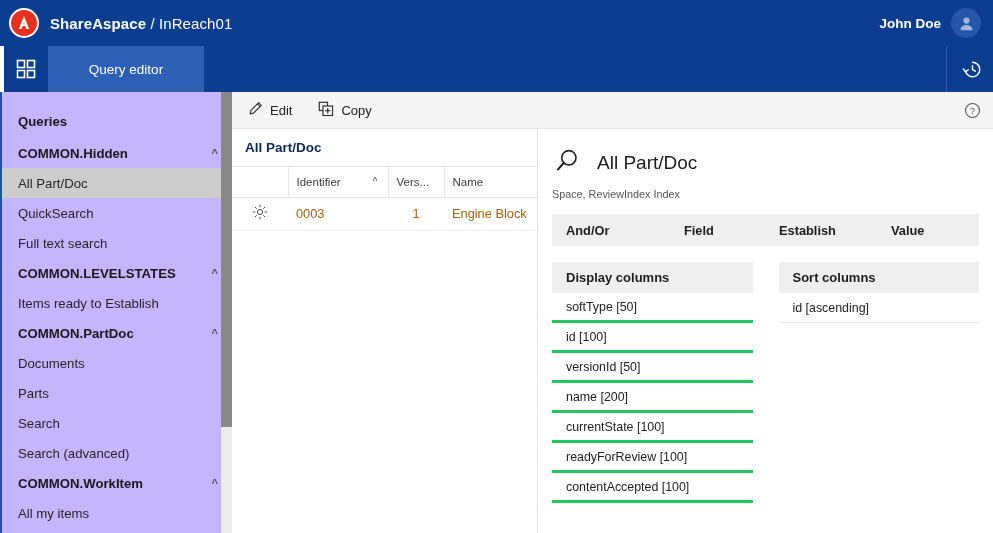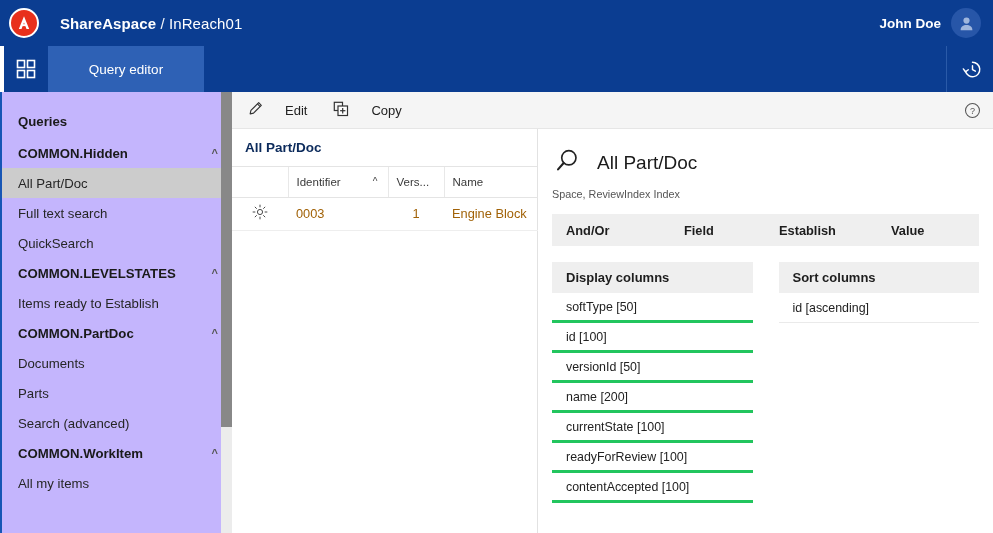--- a/index.html
+++ b/index.html
@@ -18,21 +18,21 @@
     display: flex; align-items: center;
   }
   .logo {
     width: 30px; height: 30px; margin-left: 9px; border-radius: 50%;
     background: #e8301c; border: 2px solid #ffffff;
     display: flex; align-items: center; justify-content: center;
     flex: 0 0 auto;
   }
   .logo svg { display: block; }
   .brandtitle {
-    margin-left: 21px; color: #ffffff; font-size: 15px; letter-spacing: .1px;
+    margin-left: 11px; color: #ffffff; font-size: 15px; letter-spacing: .1px;
     white-space: nowrap;
   }
   .brandtitle b { font-weight: bold; }
   .brandtitle .sep { font-weight: normal; opacity: .95; }
   .brandtitle .inst { font-weight: normal; }
   .userzone {
     margin-left: auto; display: flex; align-items: center; gap: 10px;
     padding-right: 12px;
   }
   .username { color: #ffffff; font-size: 13.5px; font-weight: bold; }
@@ -88,21 +88,21 @@
   
   .content {
     position: absolute; top: 92px; left: 232px; width: 761px; height: 441px;
     background: #ffffff;
   }
   .toolbar {
     height: 37px; background: #f5f5f5; border-bottom: 1px solid #e6e6e6;
     display: flex; align-items: center; padding-left: 12px; gap: 18px;
   }
   .tb-btn {
-    display: flex; align-items: center; gap: 22px; font-size: 13px; color: #222;
+    display: flex; align-items: center; gap: 7px; font-size: 13px; color: #222;
     cursor: pointer; padding: 3px 4px;
   }
   .tb-help {
     margin-left: auto; margin-right: 12px; cursor: pointer;
     display: flex; align-items: center;
   }
 
   
   .panes { display: flex; height: 404px; }
   .pane-left { width: 306px; border-right: 1px solid #e2e2e2; background:#fff; }
@@ -213,43 +213,46 @@
       </div>
 
       <div class="sb-group">
         <span>COMMON.Hidden</span>
         <span class="chev">^</span>
       </div>
       <div class="sb-item active">
         <span>All Part/Doc</span>
       </div>
       <div class="sb-item">
+        <span>QuickSearch</span>
+      </div>
+      <div class="sb-item">
         <span>Full text search</span>
-      </div>
-      <div class="sb-item">
-        <span>QuickSearch</span>
       </div>
 
       <div class="sb-group">
         <span>COMMON.LEVELSTATES</span>
         <span class="chev">^</span>
       </div>
       <div class="sb-item">
         <span>Items ready to Establish</span>
       </div>
 
       <div class="sb-group">
         <span>COMMON.PartDoc</span>
         <span class="chev">^</span>
       </div>
       <div class="sb-item">
         <span>Documents</span>
       </div>
       <div class="sb-item">
         <span>Parts</span>
+      </div>
+      <div class="sb-item">
+        <span>Search</span>
       </div>
       <div class="sb-item">
         <span>Search (advanced)</span>
       </div>
 
       <div class="sb-group">
         <span>COMMON.WorkItem</span>
         <span class="chev">^</span>
       </div>
       <div class="sb-item">

